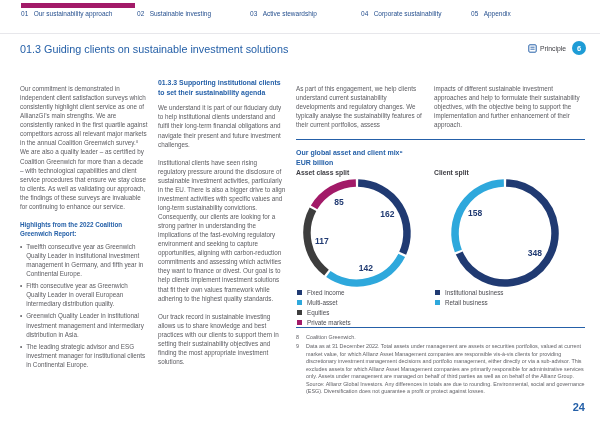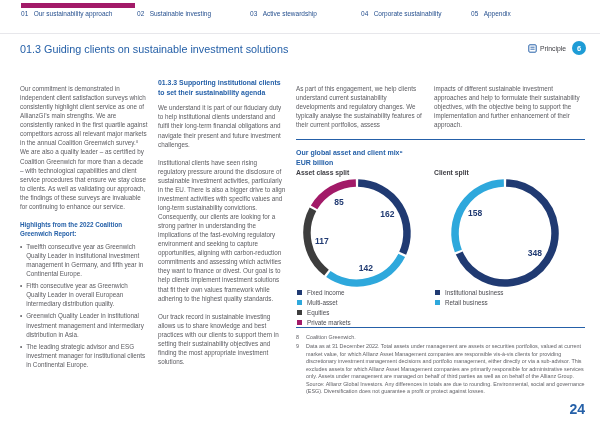--- a/index.html
+++ b/index.html
@@ -48,21 +48,21 @@
   .legend{position:absolute;font-size:6.3px;color:#4A4A50;}
   .legend-asset{left:297px;top:287px;}
   .legend-client{left:435px;top:287px;}
   .legend-item{display:flex;align-items:center;gap:5px;height:10px;}
   .swatch{width:5px;height:5px;flex:none;}
 
   
   .footnotes{position:absolute;left:296px;top:334px;width:290px;font-size:5.4px;line-height:1.38;color:#636368;}
   .fn{display:flex;gap:4px;margin-bottom:2px;}
   .fn-num{flex:none;width:6px;}
-  .page-num{position:absolute;right:15px;top:401px;font-size:14px;font-weight:bold;color:#2560A8;}
+  .page-num{position:absolute;right:15px;top:401px;font-size:11px;font-weight:bold;color:#2560A8;}
 </style>
 </head>
 <body>
 
 <div class="page">
 
   <div class="active-bar"></div>
   <div class="nav-item nav-1">
     <span class="num">01</span>
     <span>Our sustainability approach</span>

